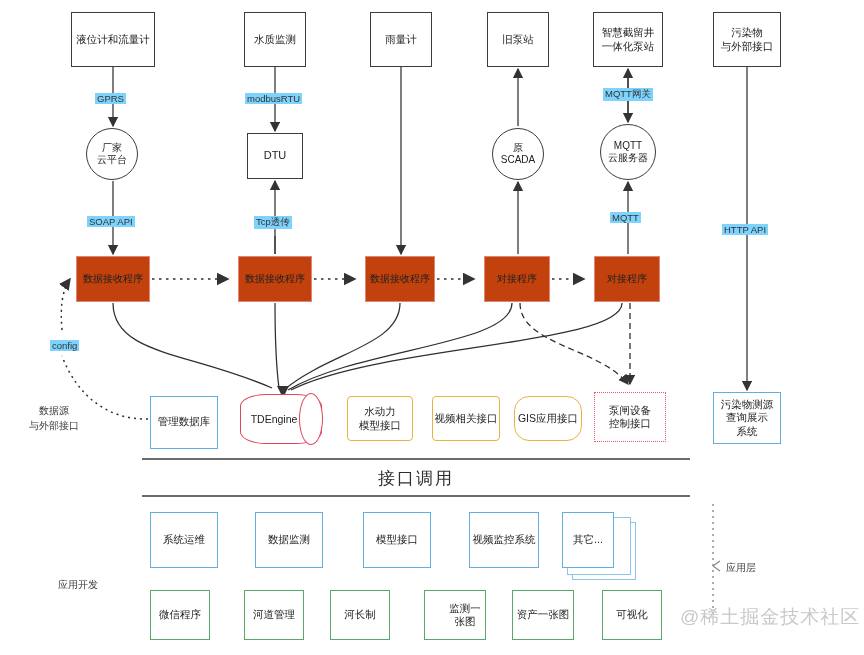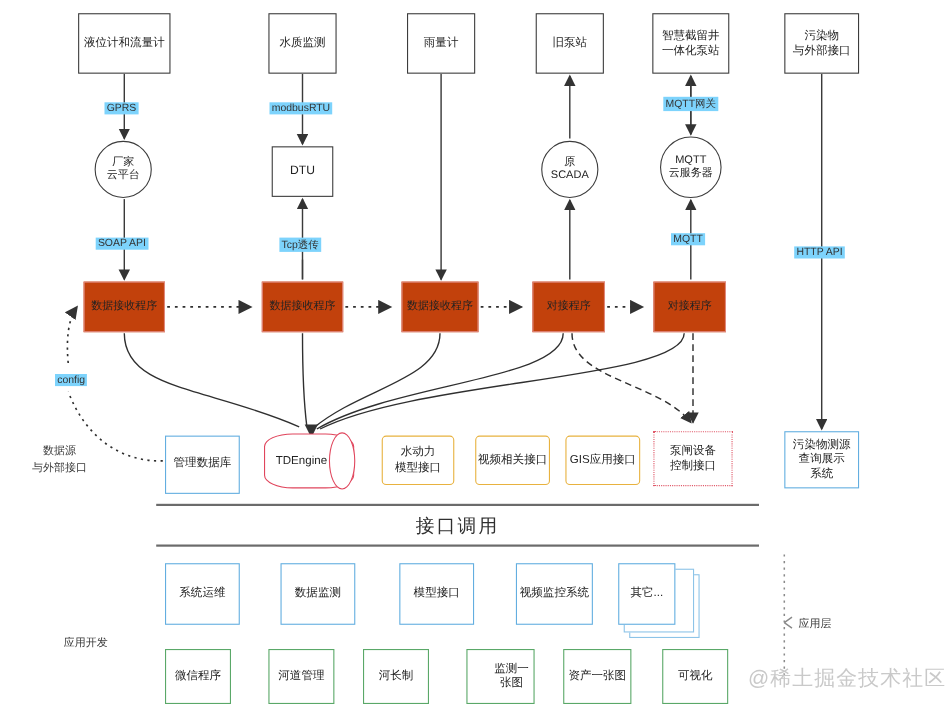--- a/index.html
+++ b/index.html
@@ -174,21 +174,21 @@
 
   <div class="cyl" style="left:240px;top:394px;">
     <div class="body"></div>
     <div class="cap"></div>
     <div class="lbl">TDEngine</div>
   </div>
 
   <div class="node orange nowrap" style="left:347px;top:396px;width:66px;height:45px;">水动力
 模型接口</div>
   <div class="node orange" style="left:432px;top:396px;width:68px;height:45px;">视频相关接口</div>
-  <div class="node orange" style="left:514px;top:396px;width:68px;height:45px;">GIS应用接口</div>
+  <div class="node orange" style="left:514px;top:396px;width:68px;height:45px;border-radius:15px;">GIS应用接口</div>
   <div class="node reddot nowrap" style="left:594px;top:392px;width:72px;height:50px;">泵闸设备
 控制接口</div>
   <div class="node blue nowrap" style="left:713px;top:392px;width:68px;height:52px;">污染物测源
 查询展示
 系统</div>
 
   <div class="side nowrap" style="left:18px;top:404px;width:72px;">数据源
 与外部接口</div>
   <div class="sideL" style="left:58px;top:578px;">应用开发</div>
   <div class="sideL" style="left:726px;top:561px;">应用层</div>

